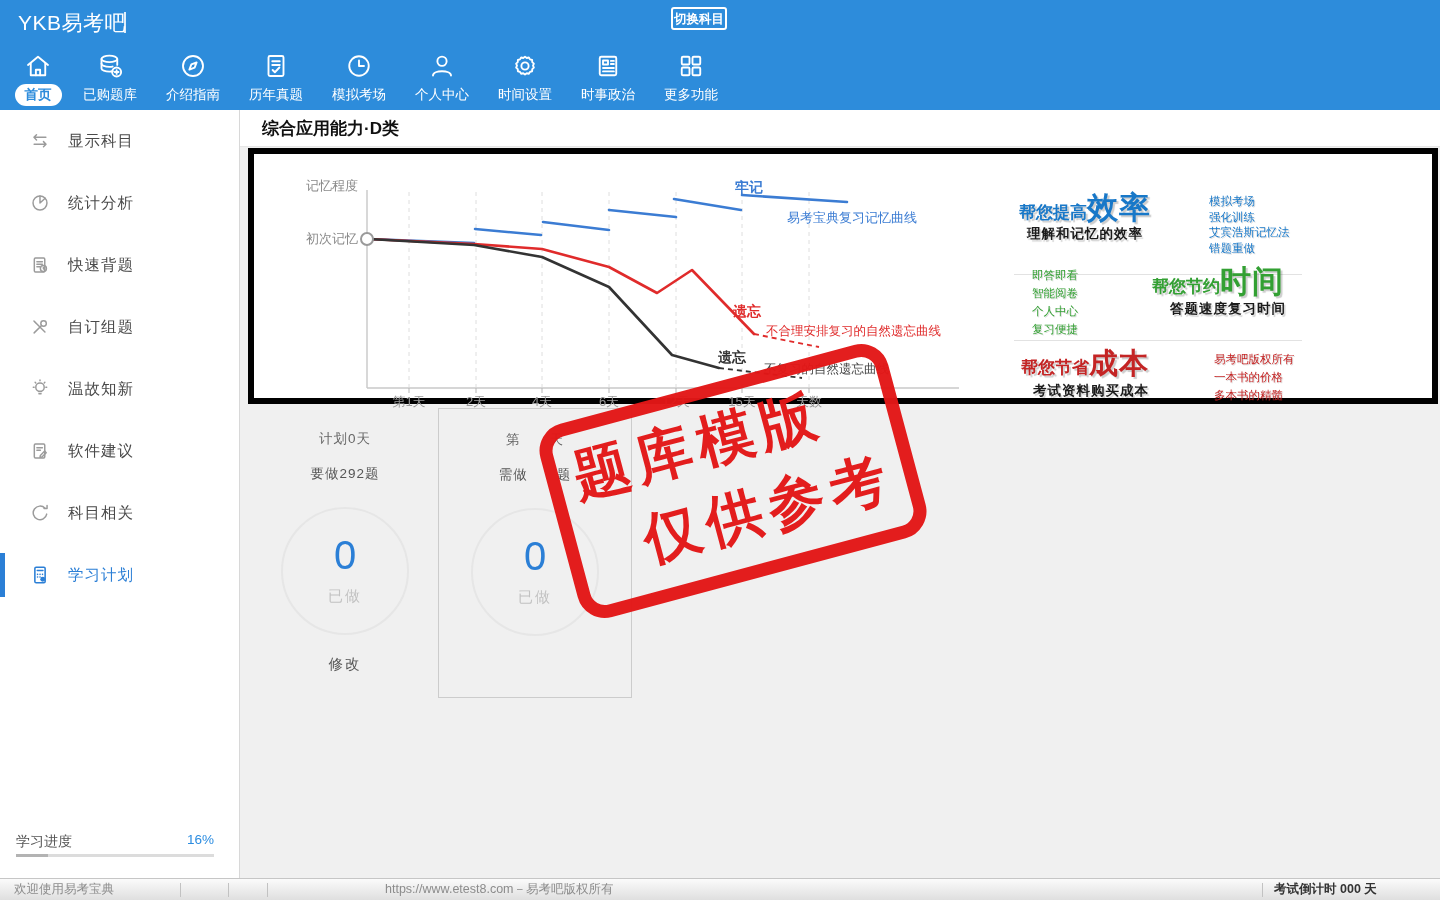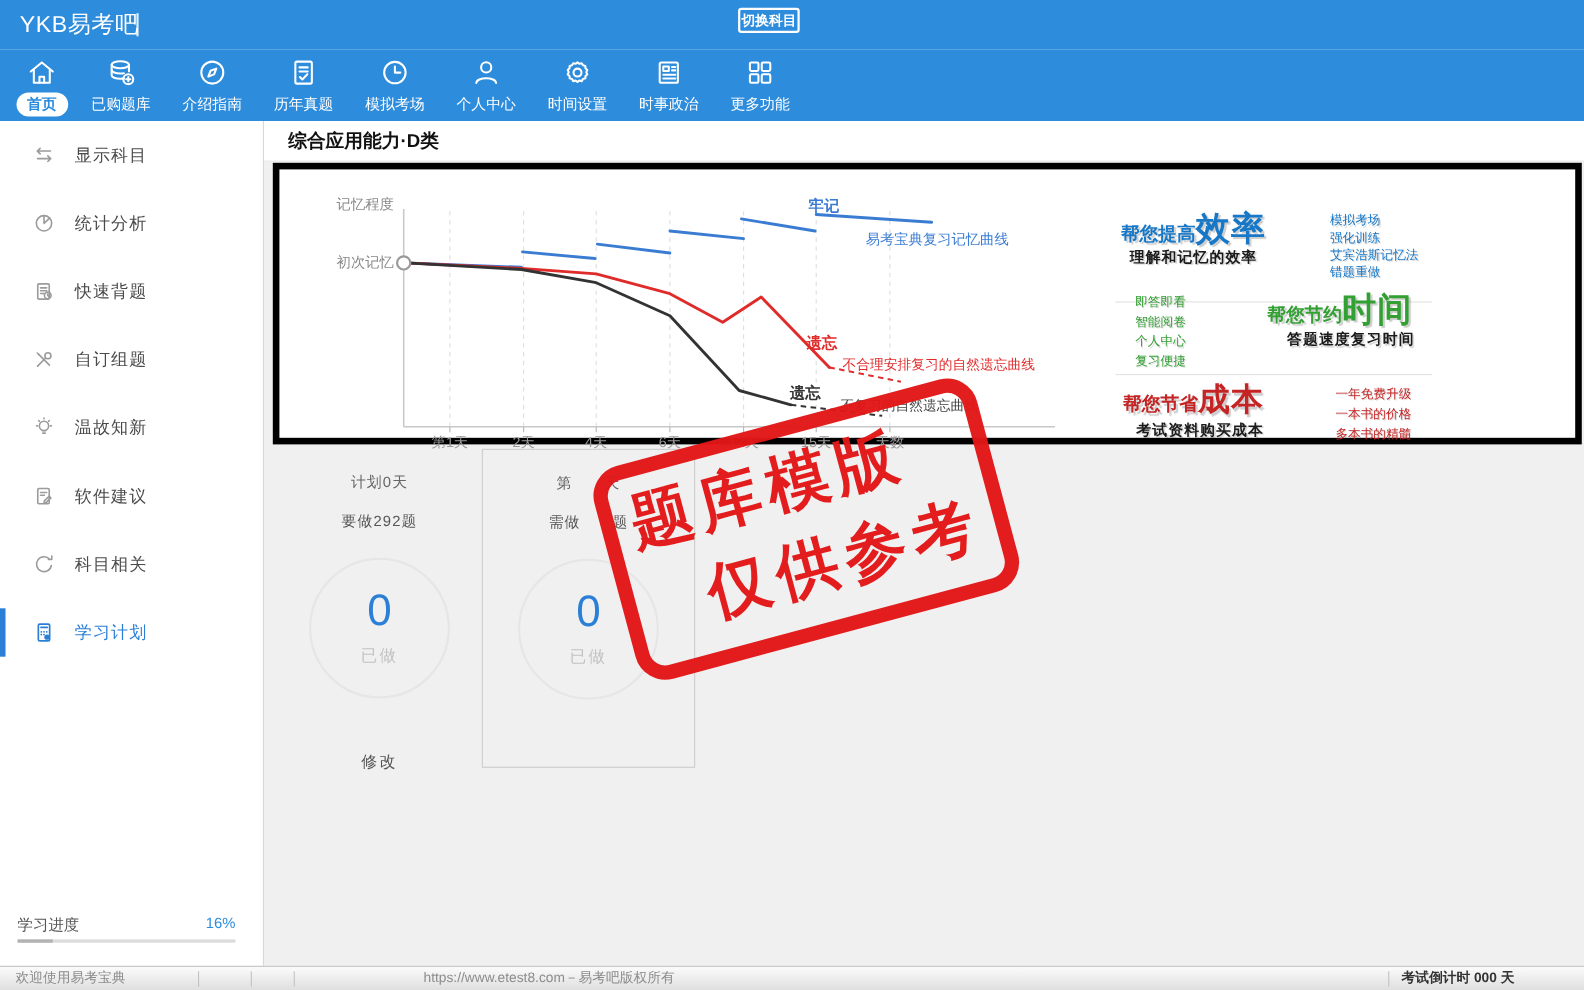--- a/index.html
+++ b/index.html
@@ -55,21 +55,21 @@
   .c-green{color:#33a033;}
   .c-red{color:#c42424;}
   .promo-divider{position:absolute;height:1px;background:#e2e2e2;left:760px;width:288px;}
   
   .card{position:absolute;text-align:center;}
   .card-line1{font-size:13.5px;color:#666;margin-top:22px;letter-spacing:1px;}
   .card-line2{font-size:13.5px;color:#555;margin-top:17px;letter-spacing:1px;}
   .card-circle{position:relative;width:124px;height:124px;margin:24px auto 0;border:2px solid #e6e6e6;border-radius:50%;}
   .card-count{position:absolute;left:0;right:0;top:24px;font-size:40px;color:#2b7fd6;}
   .card-count-label{position:absolute;left:0;right:0;top:78px;font-size:15px;color:#c2c2c2;letter-spacing:2px;}
-  .card-action{margin-top:48px;font-size:14.5px;color:#555;letter-spacing:2px;cursor:pointer;display:inline-block;}
+  .card-action{margin-top:20px;font-size:14.5px;color:#555;letter-spacing:2px;cursor:pointer;display:inline-block;}
   .card2{border:1px solid #ccc;box-sizing:border-box;}
   
   .stamp{position:absolute;left:553px;top:381px;width:334px;height:170px;border:13px solid #e31717;border-radius:28px;
     transform:rotate(-15deg);z-index:50;padding-top:4px;box-sizing:content-box;opacity:.97;}
   .stamp-line{font-size:57px;line-height:79px;font-weight:900;color:#e31717;letter-spacing:7px;white-space:nowrap;}
   .stamp-line1{margin-left:14px;}
   .stamp-line2{margin-left:66px;}
   
   .statusbar{position:absolute;left:0;top:878px;width:1440px;height:22px;background:linear-gradient(#fbfbfb,#dfdfdf);border-top:1px solid #c6c6c6;box-sizing:border-box;z-index:6;}
   .status-text{position:absolute;top:0;line-height:21px;font-size:12.5px;color:#8c8c8c;}
@@ -343,21 +343,21 @@
       <span class="ph-prefix">帮您节约</span><span class="ph-big">时间</span>
     </div>
     <div class="promo-sub" style="left:916px;top:146px;">答题速度复习时间</div>
     <div class="promo-divider" style="top:186px;"></div>
 
     <div class="promo-heading c-red" style="left:767px;top:190px;">
       <span class="ph-prefix">帮您节省</span><span class="ph-big" style="font-size:29px;">成本</span>
     </div>
     <div class="promo-sub" style="left:779px;top:228px;">考试资料购买成本</div>
     <div class="promo-list c-red" style="left:960px;top:196px;">
-        <div>一年免费升级</div>
+        <div>易考吧版权所有</div>
         <div>一本书的价格</div>
         <div>多本书的精髓</div>
       </div>
   </section>
 
   <div class="card" style="left:15px;top:298px;width:180px;height:292px;">
     <div class="card-line1">计划0天</div>
     <div class="card-line2">要做292题</div>
     <div class="card-circle">
       <div class="card-count">0</div>

